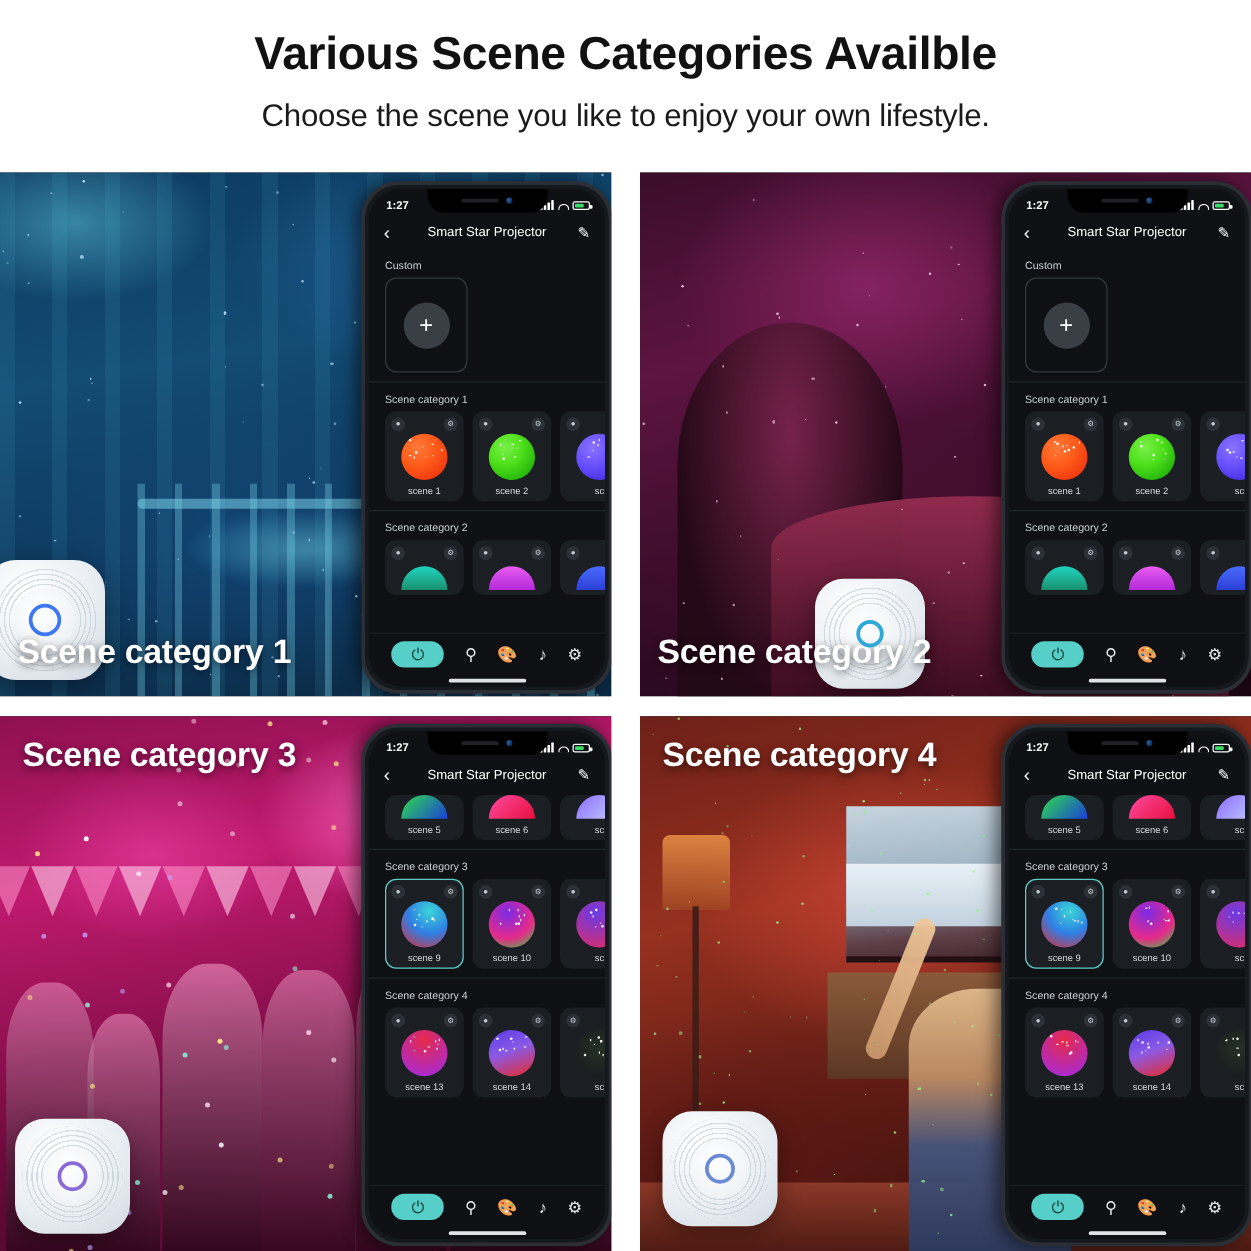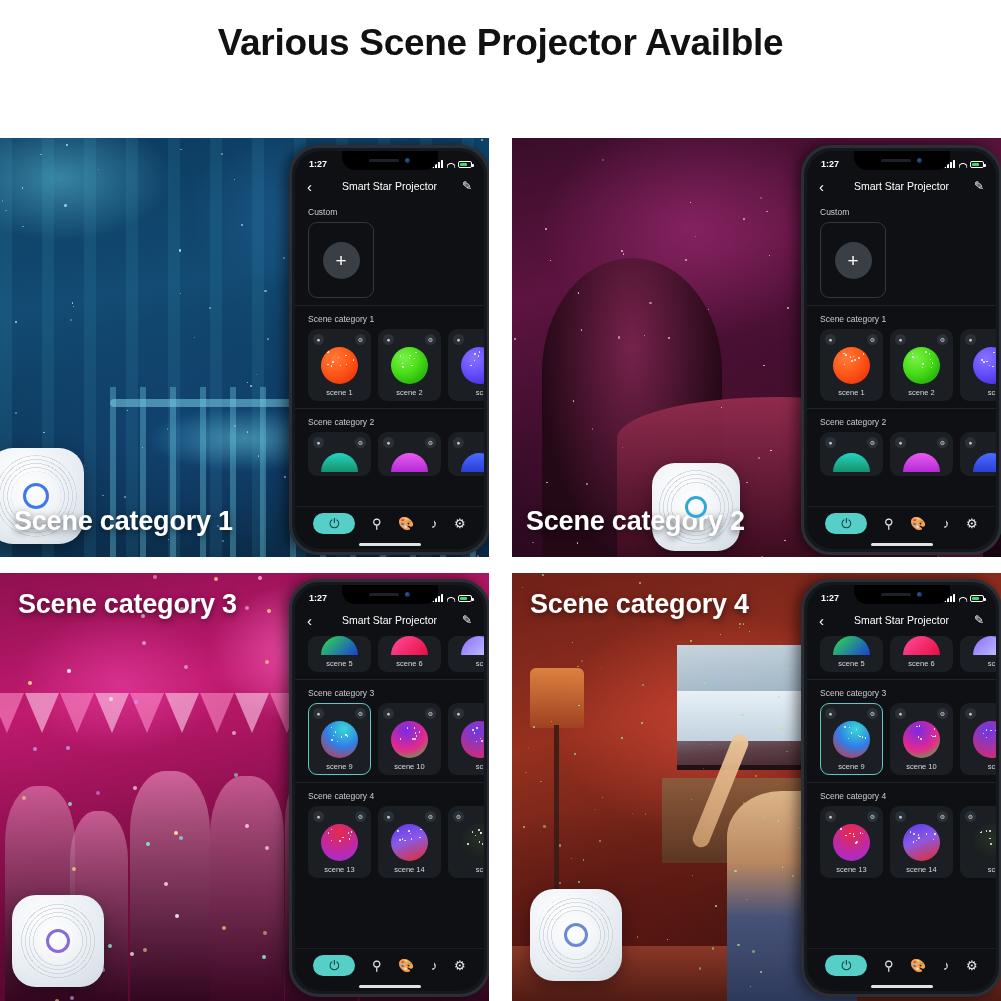--- a/index.html
+++ b/index.html
@@ -234,21 +234,22 @@
          display: flex; align-items: center; justify-content: center; }
   .navicon { color: #e6eaee; font-size: 13px; line-height: 1; }
   .homebar { height: 9px; flex: none; display: flex;
              align-items: center; justify-content: center; }
   .homebar i { width: 62px; height: 2.5px; border-radius: 2px; background: #dfe3e7; }
 </style>
 </head>
 <body>
 
 <div class="header">
-  <div class="header-title">Various Scene Projector Availble</div>
+  <div class="header-title">Various Scene Categories Availble</div>
+  <div class="header-sub">Choose the scene you like to enjoy your own lifestyle.</div>
 </div>
 
 <div class="grid">
 
   <div class="panel p1">
     <div class="photo bg1">
       <div class="vstripes1"></div>
       <div class="crib-rail"></div>
       <div class="crib"></div>
       <div class="blanket"></div>

